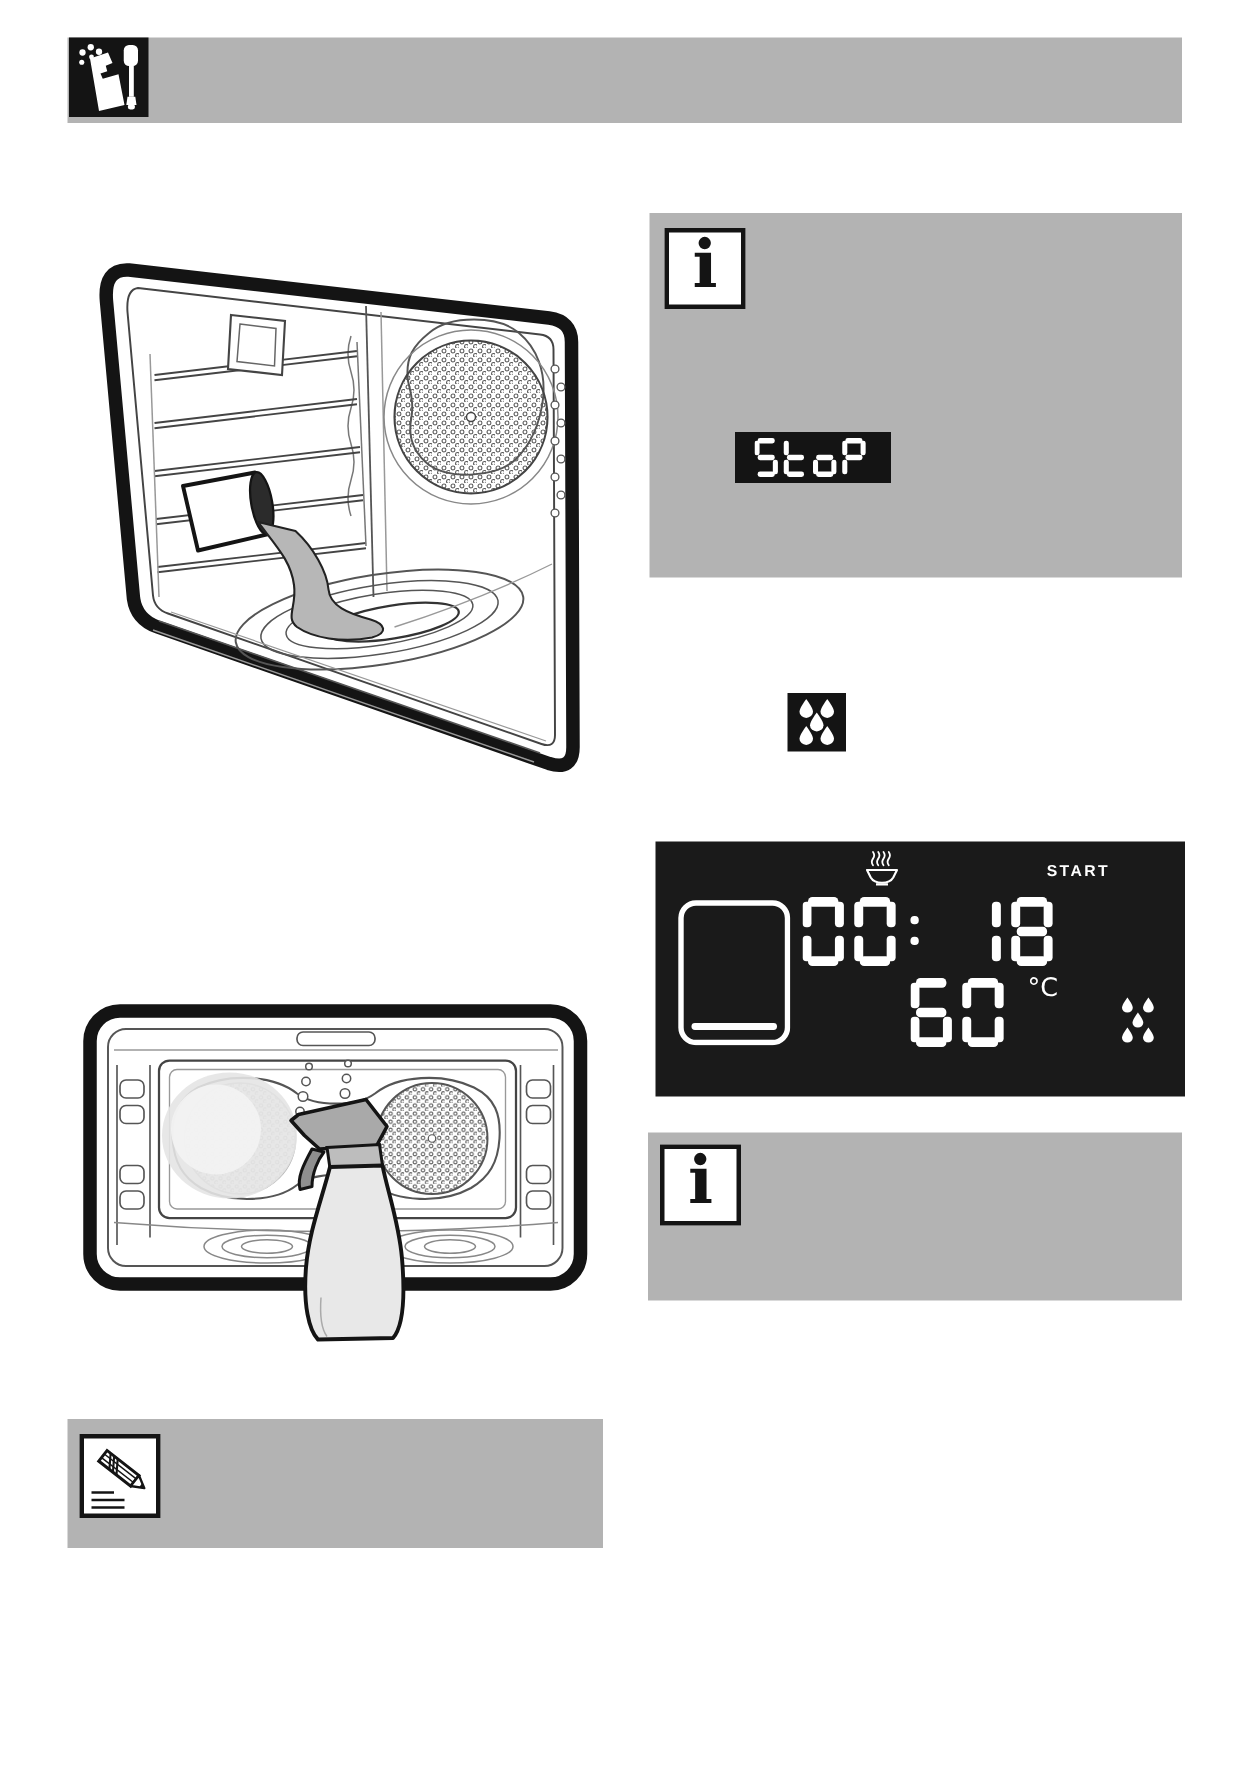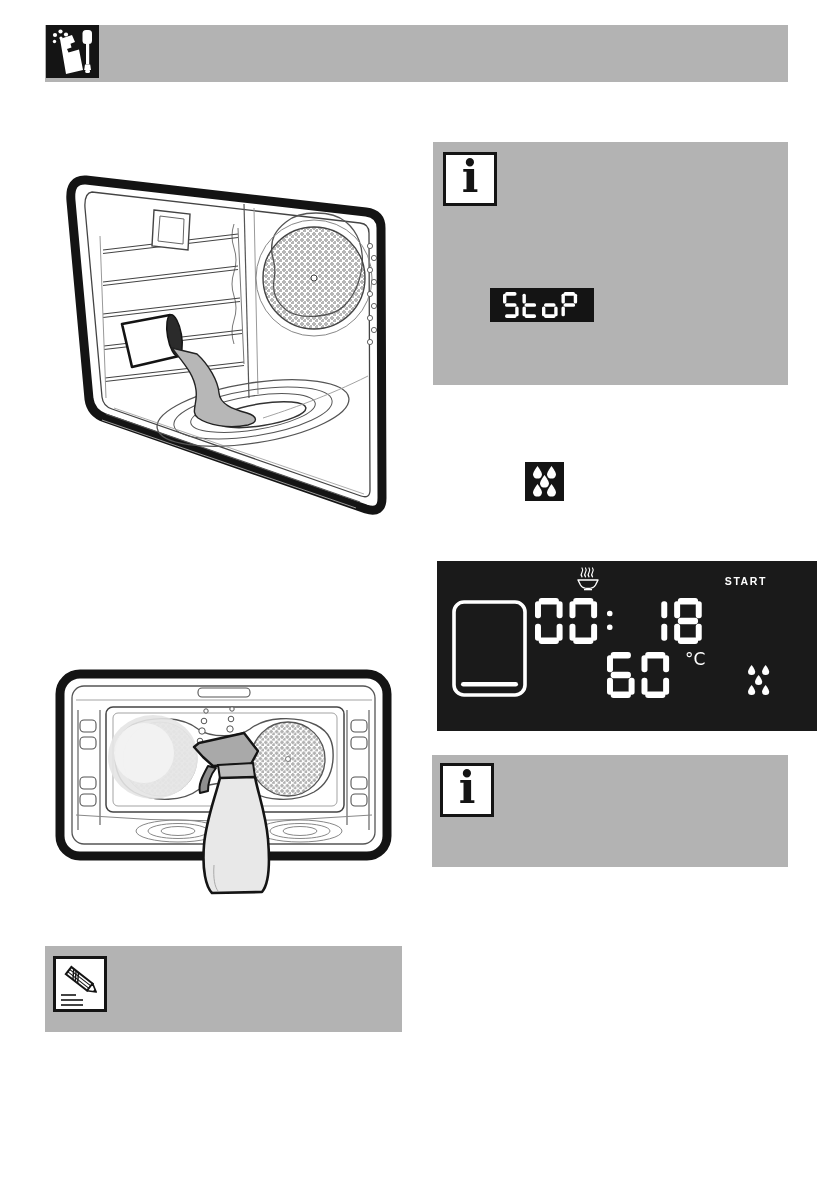--- a/index.html
+++ b/index.html
@@ -143,21 +143,21 @@
       <g fill="#fff">
         <path transform="translate(8,4) scale(0.9)" d="M5,0 C5,0 0,6.5 0,9.5 A5,4.5 0 0 0 10,9.5 C10,6.5 5,0 5,0 Z"></path>
         <path transform="translate(22,4) scale(0.9)" d="M5,0 C5,0 0,6.5 0,9.5 A5,4.5 0 0 0 10,9.5 C10,6.5 5,0 5,0 Z"></path>
         <path transform="translate(15,13) scale(0.9)" d="M5,0 C5,0 0,6.5 0,9.5 A5,4.5 0 0 0 10,9.5 C10,6.5 5,0 5,0 Z"></path>
         <path transform="translate(8,22) scale(0.9)" d="M5,0 C5,0 0,6.5 0,9.5 A5,4.5 0 0 0 10,9.5 C10,6.5 5,0 5,0 Z"></path>
         <path transform="translate(22,22) scale(0.9)" d="M5,0 C5,0 0,6.5 0,9.5 A5,4.5 0 0 0 10,9.5 C10,6.5 5,0 5,0 Z"></path>
       </g>
     </svg>
   </div>
 
-  <div class="abs" style="left:437px;top:561px;width:380px;height:170px;background:#1a1a1a;">
+  <div class="abs" style="left:437px;top:561px;width:353px;height:170px;background:#1a1a1a;">
     <div class="abs" style="left:15px;top:39px;">
       <svg viewBox="0 0 75 97" width="75" height="97">
         <rect x="2" y="2" width="71" height="93" rx="10" fill="none" stroke="#fff" stroke-width="3.6"></rect>
         <rect x="9" y="82" width="57" height="4.6" rx="2.3" fill="#fff"></rect>
       </svg>
     </div>
     <div class="abs" style="left:138px;top:6px;">
       <svg viewBox="0 0 26 24" width="26" height="24">
         <g stroke="#fff" stroke-width="1.2" fill="none" stroke-linecap="round">
           <path d="M7,1 q1.6,2.2 0,4.4 q-1.6,2.2 0,4.4"></path>

